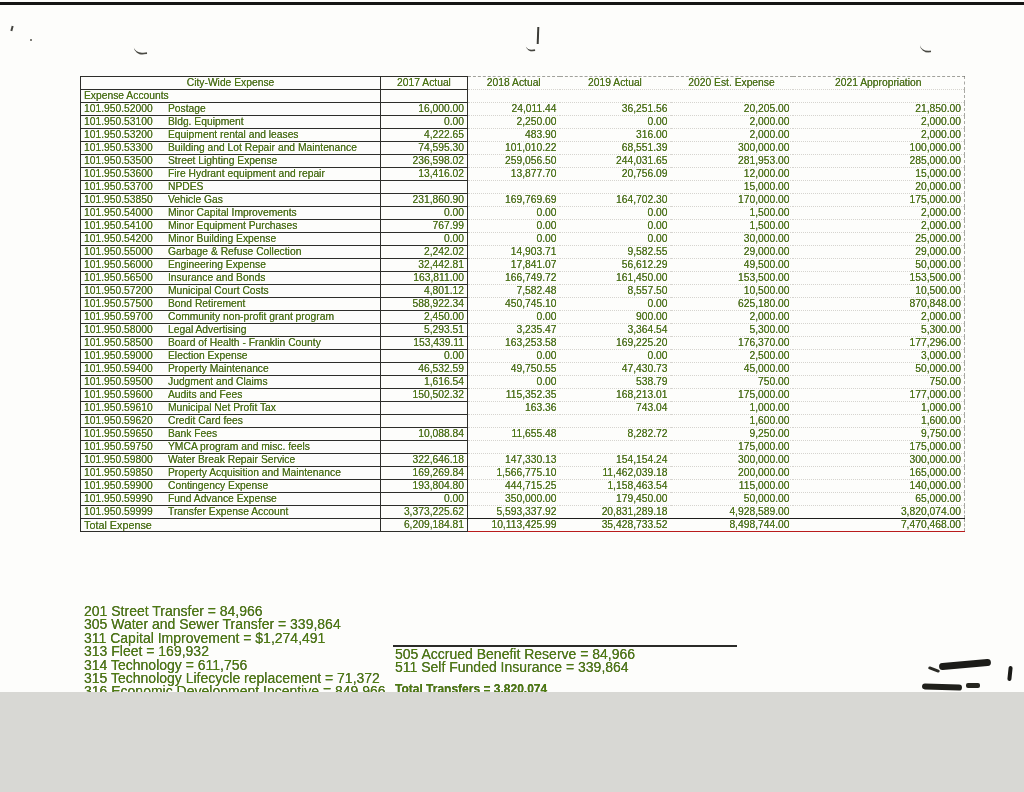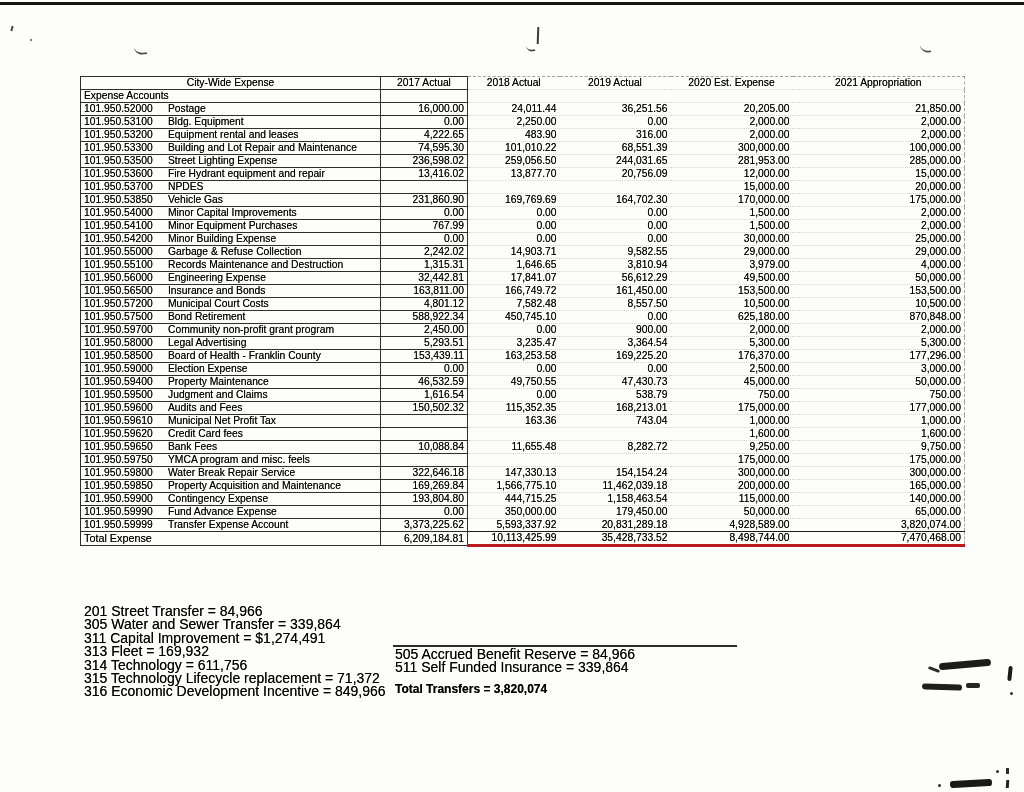--- a/index.html
+++ b/index.html
@@ -1,18 +1,18 @@
 <!DOCTYPE html>
 <html><head>
 <meta charset="utf-8">
 <style>
   html,body{margin:0;padding:0;background:#d8d8d4;}
   .page{
-    position:relative;width:1024px;height:792px;overflow:hidden;
-    background:#fdfdfb;color:#000000;
+    position:relative;width:1024px;height:692px;overflow:hidden;
+    background:#fdfdfb;color:#4d7c0f;
     font-family:"Liberation Sans",sans-serif;
     text-shadow:0 0 .35px rgba(25,25,20,.75);
   }
   
   table.budget{
     position:absolute;left:80px;top:76px;width:884px;
     border-collapse:collapse;table-layout:fixed;
   }
   table.budget td,table.budget th{
     padding:0 3px;height:12px;font-size:10.3px;line-height:1.15;
@@ -23,21 +23,21 @@
   .rt{border-bottom:1px dotted rgba(125,120,105,.30);}  
   .c-21{padding-right:20px;border-right:1px dashed rgba(100,100,92,.55);}
   .head-row th{height:29px;vertical-align:middle;text-align:center;font-size:11px;}
   .h-desc{font-weight:bold;font-size:12px;}
   .h-2021{font-weight:bold;}
   .h-rt{border-top:1px dashed rgba(100,100,92,.6);}
   .section-cell{padding-left:8px;}
   .code{display:inline-block;width:84px;}
   tfoot td{
     font-weight:bold;height:15px;
-    border-top:1.5px solid #1d1d1b;border-bottom:3px solid #b91c1c;
+    border-top:1.5px solid #1d1d1b;border-bottom:1px solid #b91c1c;
   }
   tfoot td.c-desc{font-size:10.8px;}
   
   .fn{font-size:14px;height:13.4px;line-height:13.4px;white-space:nowrap;}
   #fnL{position:absolute;left:84px;top:605px;}
   #fnR{position:absolute;left:395px;top:648px;}
   .fn-rule{position:absolute;left:393px;top:645px;width:344px;height:2px;background:#2b2b28;}
   .total-transfers{position:absolute;left:395px;top:682px;font-weight:bold;font-size:12px;}
   
   .art{position:absolute;}
@@ -184,28 +184,20 @@
         </tr>
         <tr>
           <td class="bL"><span class="code">101.950.55000</span><span>Garbage &amp; Refuse Collection</span></td>
           <td class="bL num">2,242.02</td>
           <td class="num rt">14,903.71</td>
           <td class="num rt">9,582.55</td>
           <td class="num rt">29,000.00</td>
           <td class="num rt c-21">29,000.00</td>
         </tr>
         <tr>
-          <td class="bL"><span class="code">101.950.55100</span><span>Records Maintenance and Destruction</span></td>
-          <td class="bL num">1,315.31</td>
-          <td class="num rt">1,646.65</td>
-          <td class="num rt">3,810.94</td>
-          <td class="num rt">3,979.00</td>
-          <td class="num rt c-21">4,000.00</td>
-        </tr>
-        <tr>
           <td class="bL"><span class="code">101.950.56000</span><span>Engineering Expense</span></td>
           <td class="bL num">32,442.81</td>
           <td class="num rt">17,841.07</td>
           <td class="num rt">56,612.29</td>
           <td class="num rt">49,500.00</td>
           <td class="num rt c-21">50,000.00</td>
         </tr>
         <tr>
           <td class="bL"><span class="code">101.950.56500</span><span>Insurance and Bonds</span></td>
           <td class="bL num">163,811.00</td>

